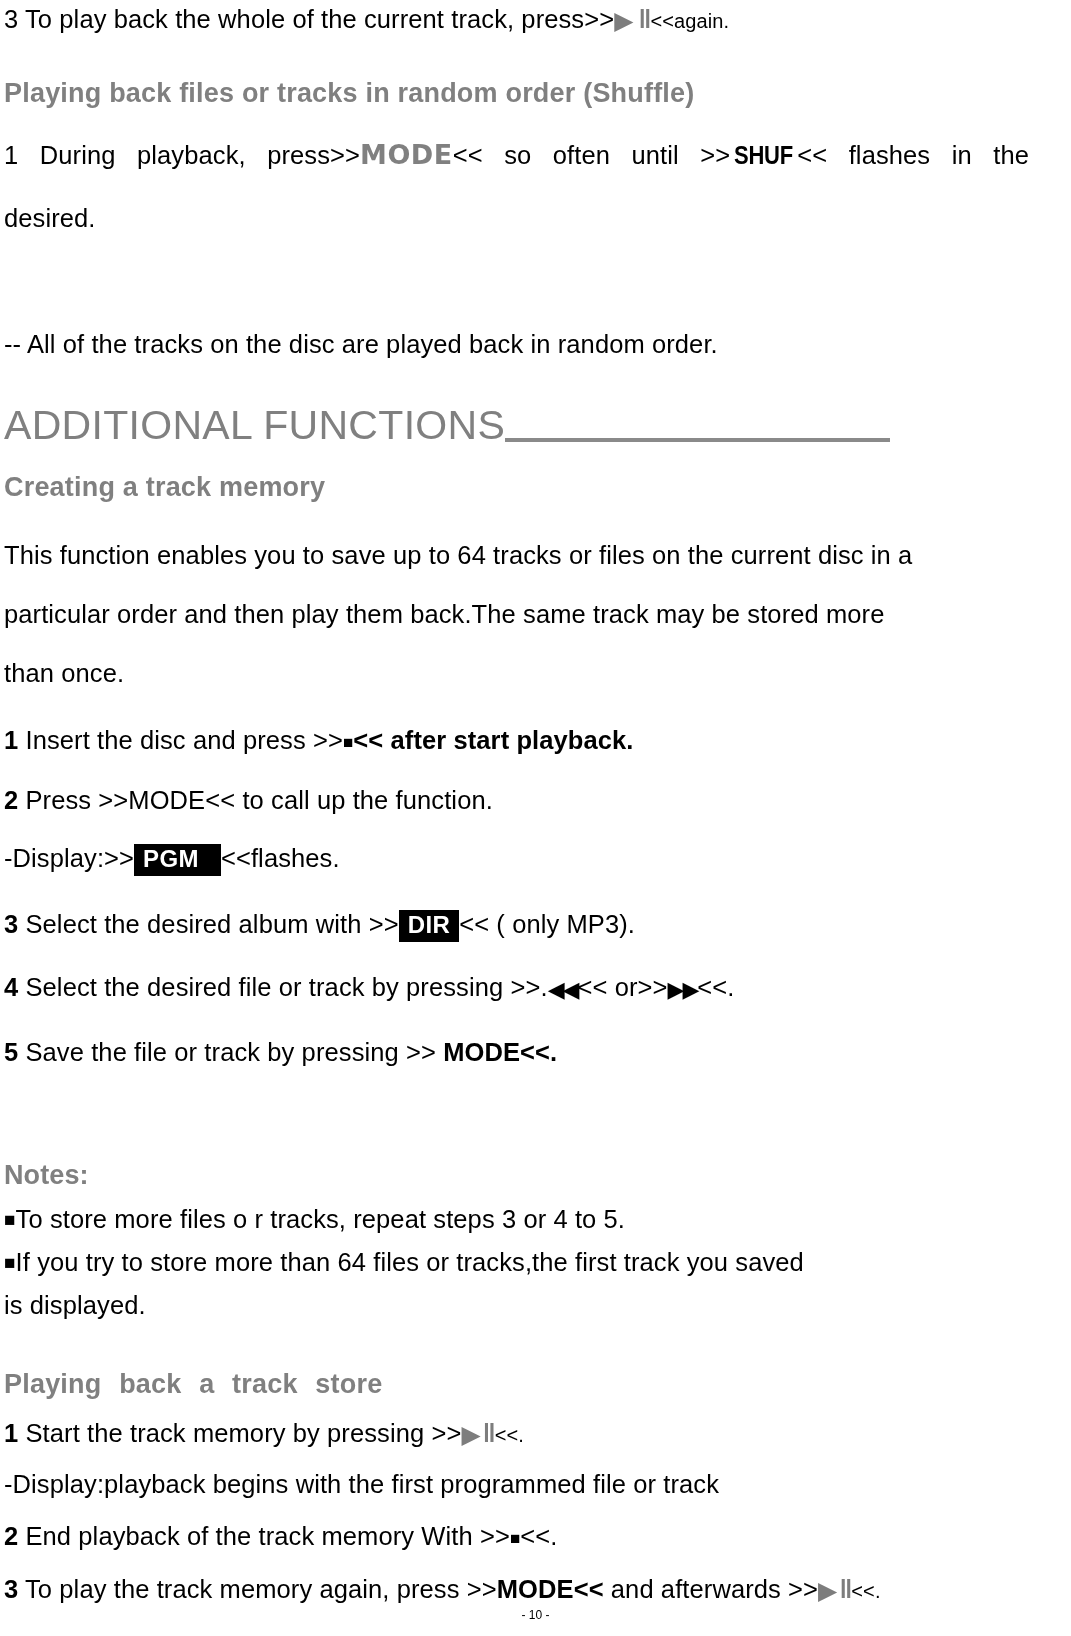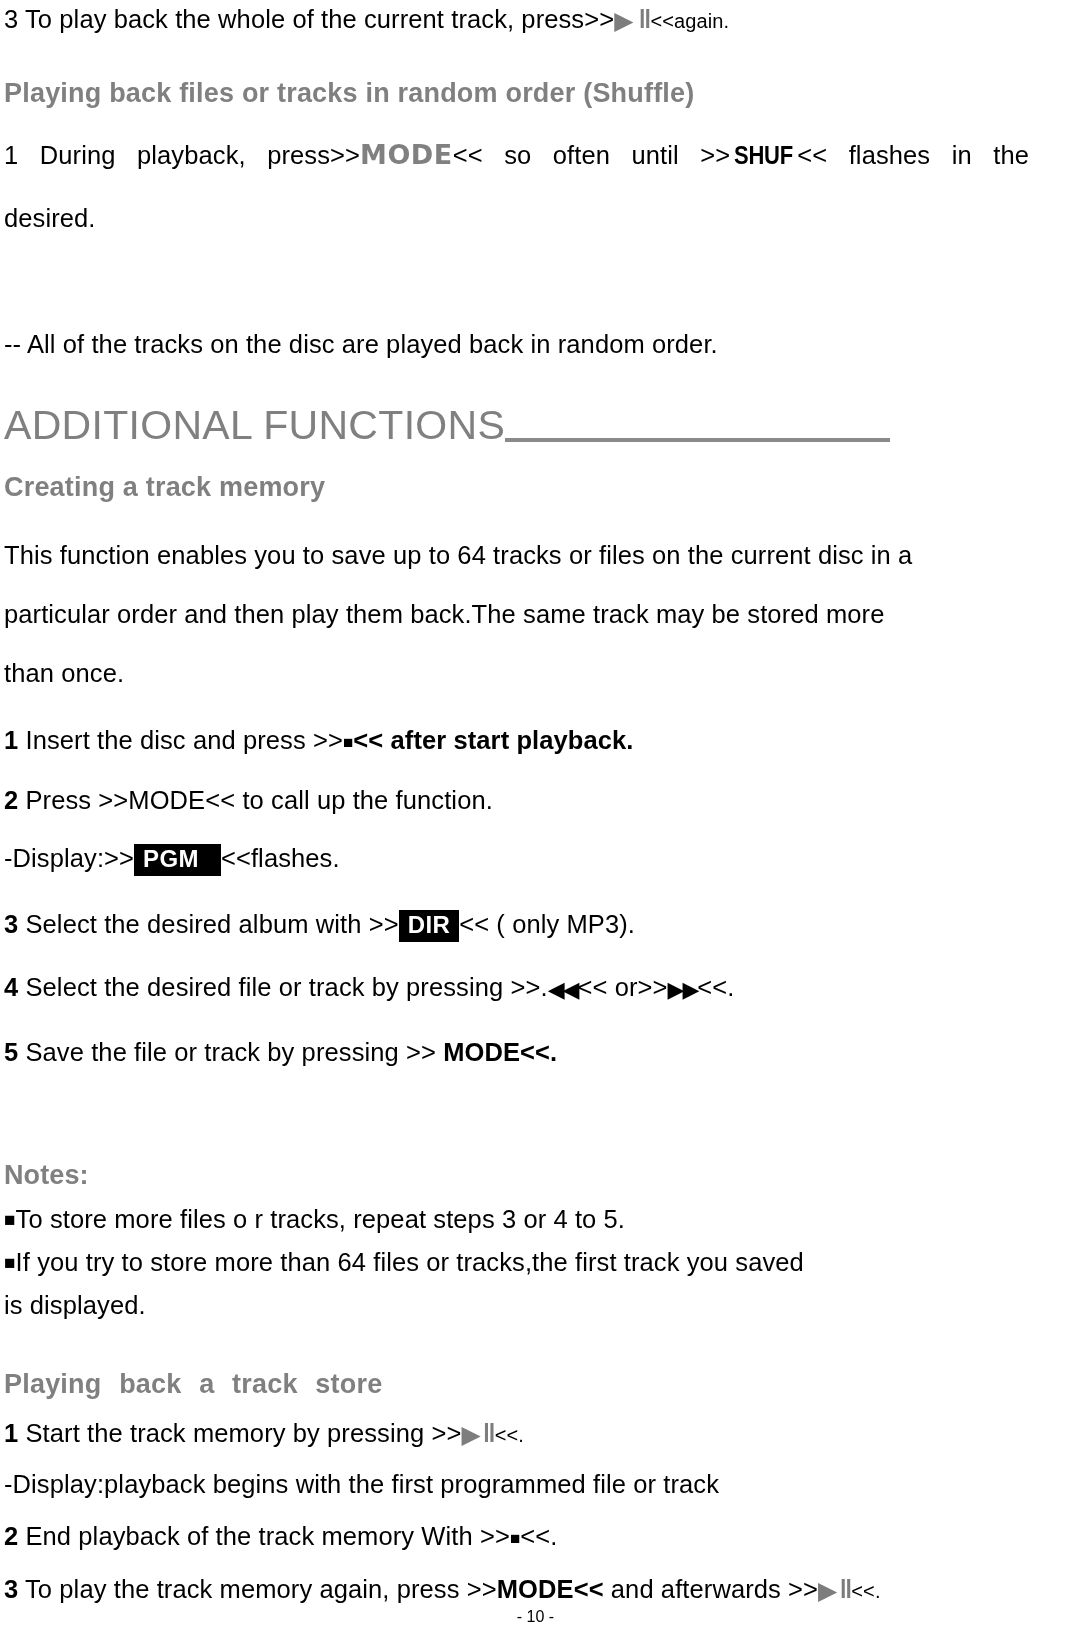--- a/index.html
+++ b/index.html
@@ -142,21 +142,21 @@
   }
   .bullet-sq {
     font-size: 19px;
     vertical-align: 2px;
   }
   .pagenum {
     position: absolute;
     left: 0;
     right: 0;
     text-align: center;
-    font-size: 16px;
+    font-size: 12px;
     color: #000000;
   }
   .just {
     text-align: justify;
     text-align-last: justify;
     white-space: normal;
   }
   .spaced-head {
     word-spacing: 10px;
   }

